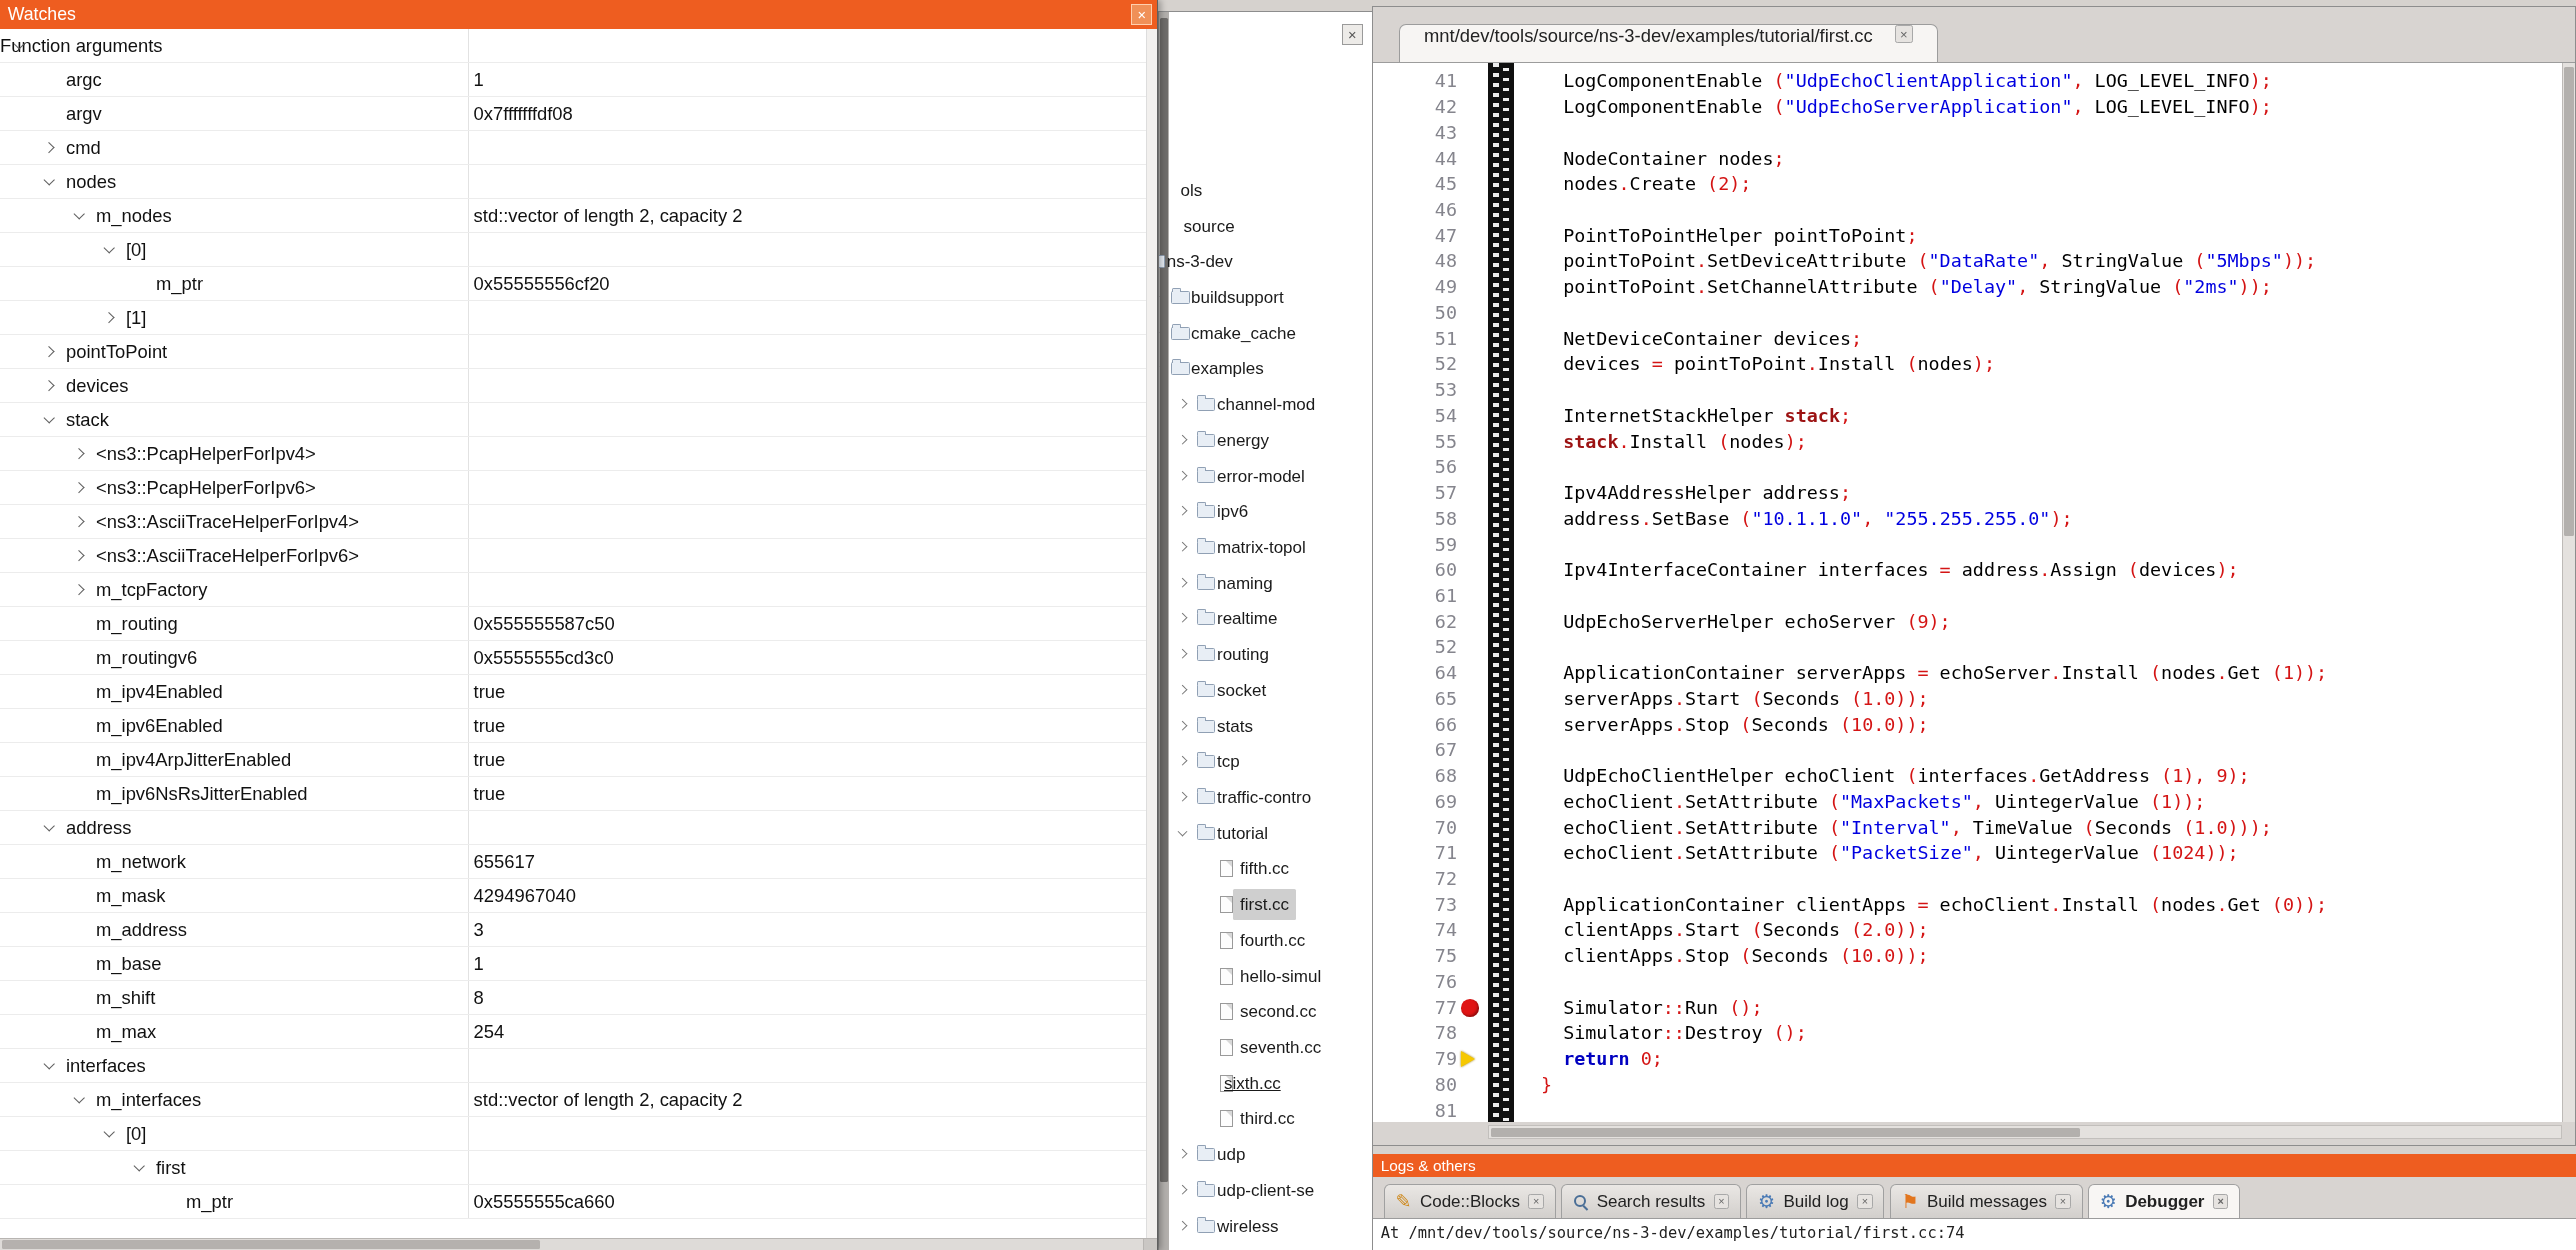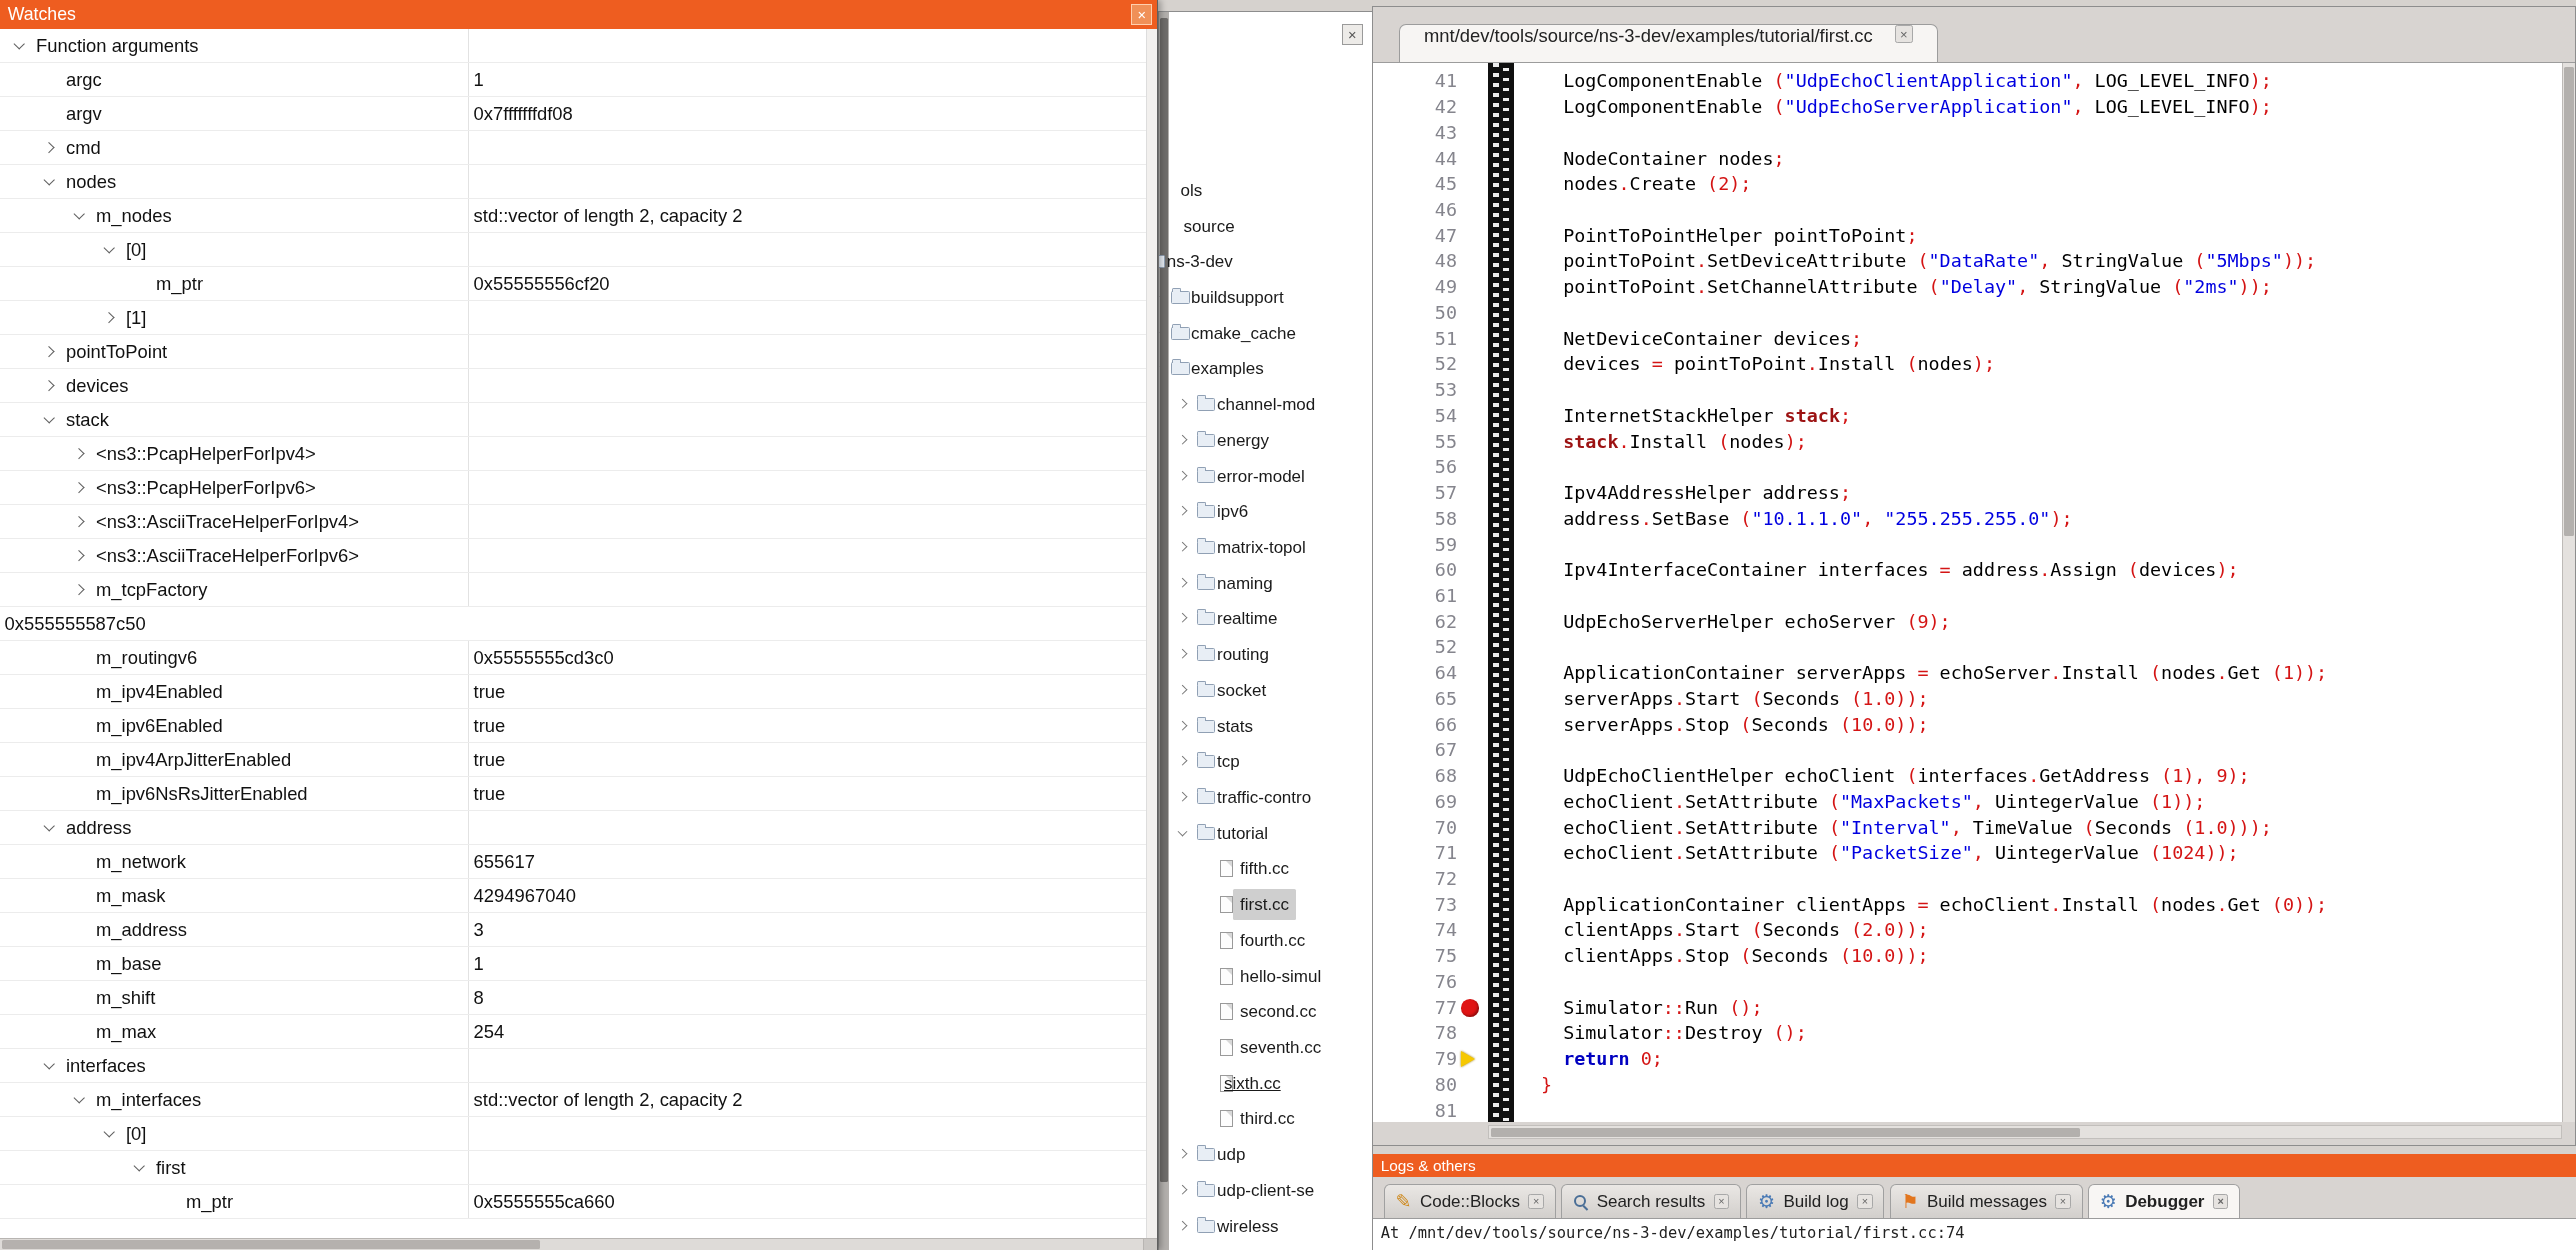--- a/index.html
+++ b/index.html
@@ -476,21 +476,21 @@
 
   <div class="watches">
     <div class="w-titlebar">
       <span>Watches</span>
       <div class="w-close">×</div>
     </div>
     <div class="w-rows" id="watch-rows">
         <div class="w-row">
           <div class="w-name">
             <span class="chev open" style="left: 15.4px;"></span>
-            <span class="w-label" style="padding-left: 36px; text-align: center;">Function arguments</span>
+            <span class="w-label" style=" text-align: center;">Function arguments</span>
           </div>
           <div class="w-value"></div>
         </div>
         <div class="w-row">
           <div class="w-name">
             <span class="w-label" style="padding-left: 66px;">argc</span>
           </div>
           <div class="w-value">1</div>
         </div>
         <div class="w-row">
@@ -590,20 +590,23 @@
           <div class="w-value"></div>
         </div>
         <div class="w-row">
           <div class="w-name">
             <span class="chev closed" style="left: 75px;"></span>
             <span class="w-label" style="padding-left: 96px;">m_tcpFactory</span>
           </div>
           <div class="w-value"></div>
         </div>
         <div class="w-row">
+          <div class="w-name">
+            <span class="w-label" style="padding-left: 96px;">m_routing</span>
+          </div>
           <div class="w-value">0x555555587c50</div>
         </div>
         <div class="w-row">
           <div class="w-name">
             <span class="w-label" style="padding-left: 96px;">m_routingv6</span>
           </div>
           <div class="w-value">0x5555555cd3c0</div>
         </div>
         <div class="w-row">
           <div class="w-name">

